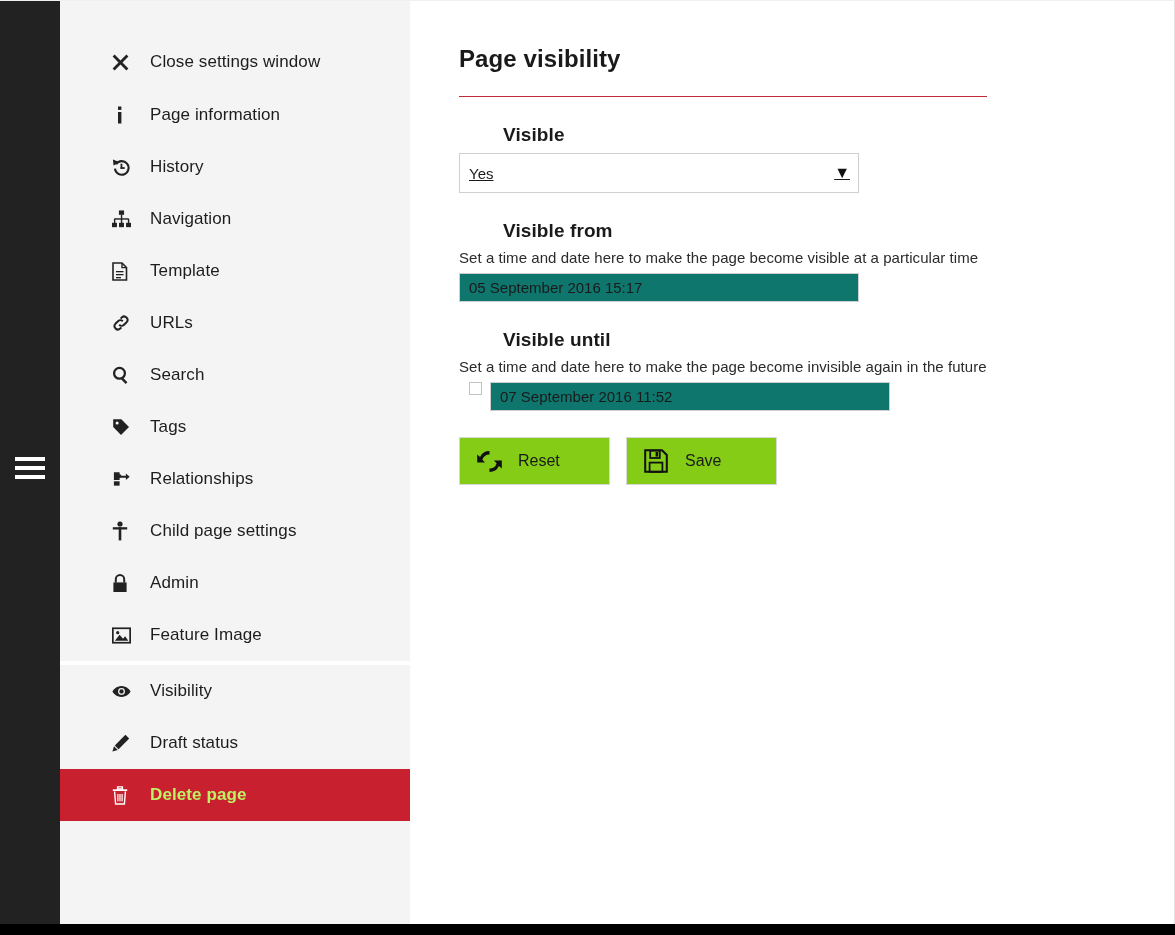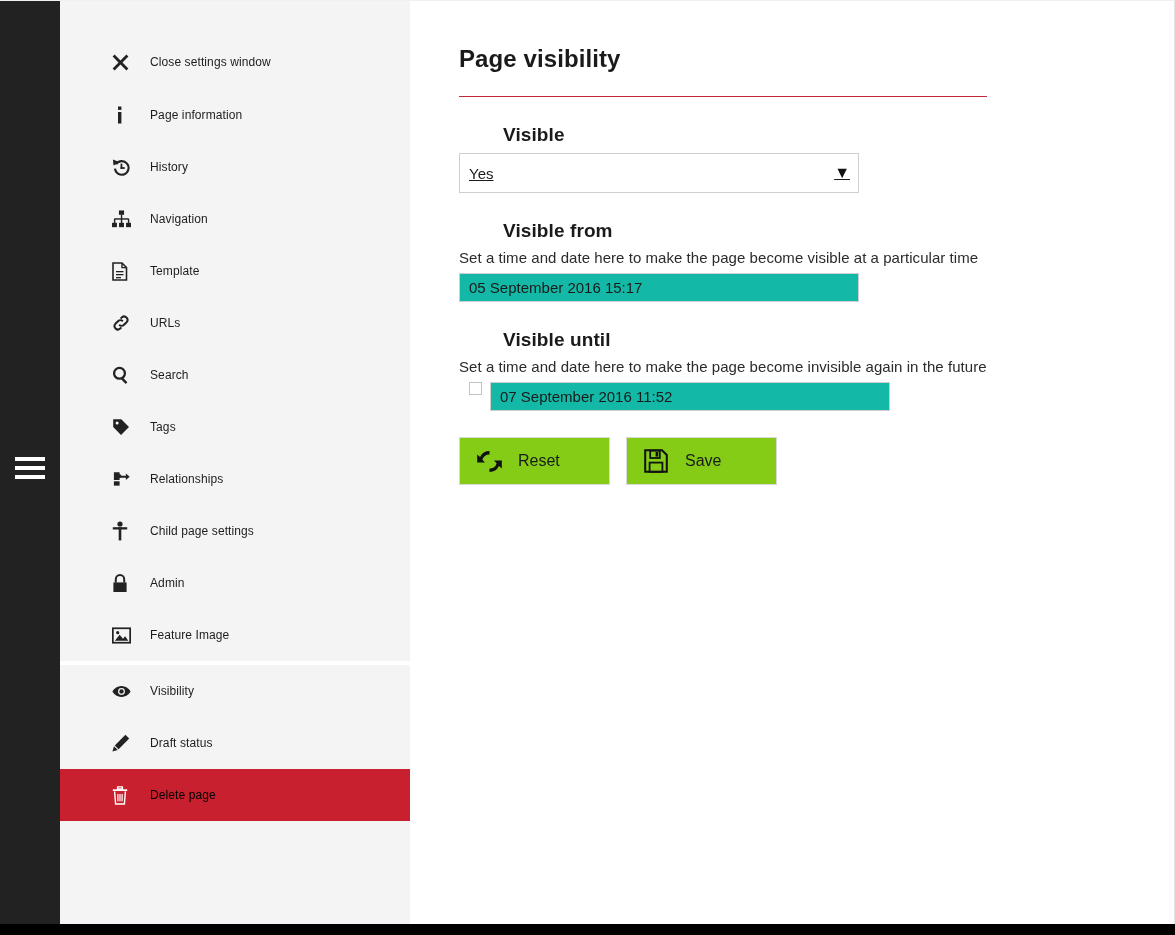--- a/index.html
+++ b/index.html
@@ -94,32 +94,32 @@
   .menu-row .mi {
     width: 34px;
     flex: 0 0 34px;
     display: flex;
     align-items: center;
     justify-content: flex-start;
     color: #222222;
   }
   .menu-row .mi svg { display: block; }
   .menu-row .ml {
-    font-size: 12px;
+    font-size: 17px;
     color: #1d1d1d;
     letter-spacing: 0.1px;
     padding-left: 4px;
   }
   .menu-row.close-row { height: 64px; padding-top: 10px; }
   .menu-row.danger {
     background: #c8202e;
     color: #ffffff;
   }
   .menu-row.danger .mi { color: #ffffff; }
-  .menu-row.danger .ml { color: #000000; font-weight: normal; }
+  .menu-row.danger .ml { color: #bef264; font-weight: bold; }
   .spacer-top { height: 24px; }
 
   
   .main {
     flex: 1 1 auto;
     background: #ffffff;
     padding: 0;
     position: relative;
   }
   .content-inner {
@@ -172,21 +172,21 @@
   }
   .select-caret {
     font-size: 16px;
     line-height: 1;
     color: #111111;
   }
   .text-input {
     width: 400px;
     height: 29px;
     border: 1px solid #cfcfcf;
-    background: #14b8a6;
+    background: #0f766e;
     box-sizing: border-box;
     font-family: "Liberation Sans", sans-serif;
     font-size: 15px;
     color: #1a1a1a;
     padding: 12px 9px;
     outline: none;
   }
   .until-row {
     display: flex;
     align-items: flex-start;

